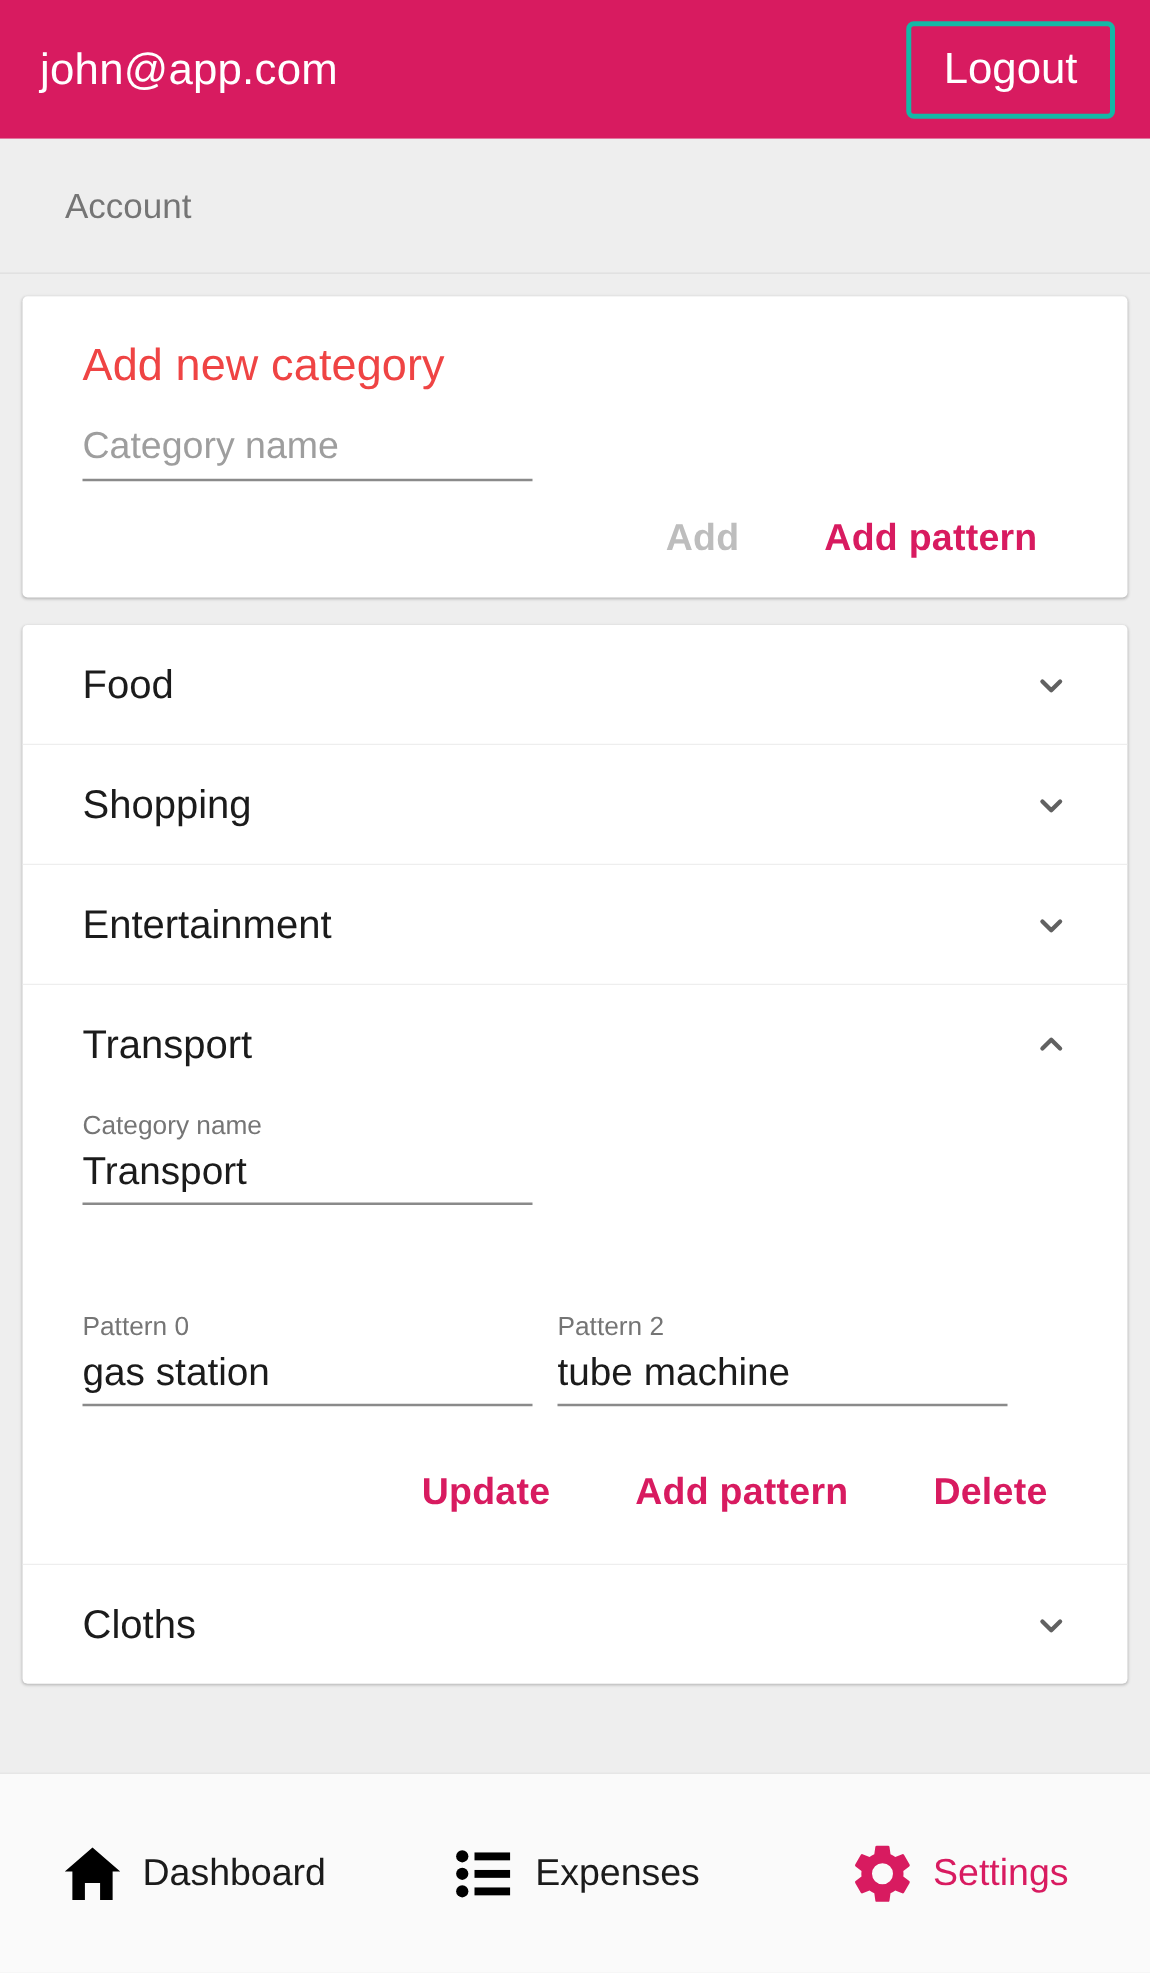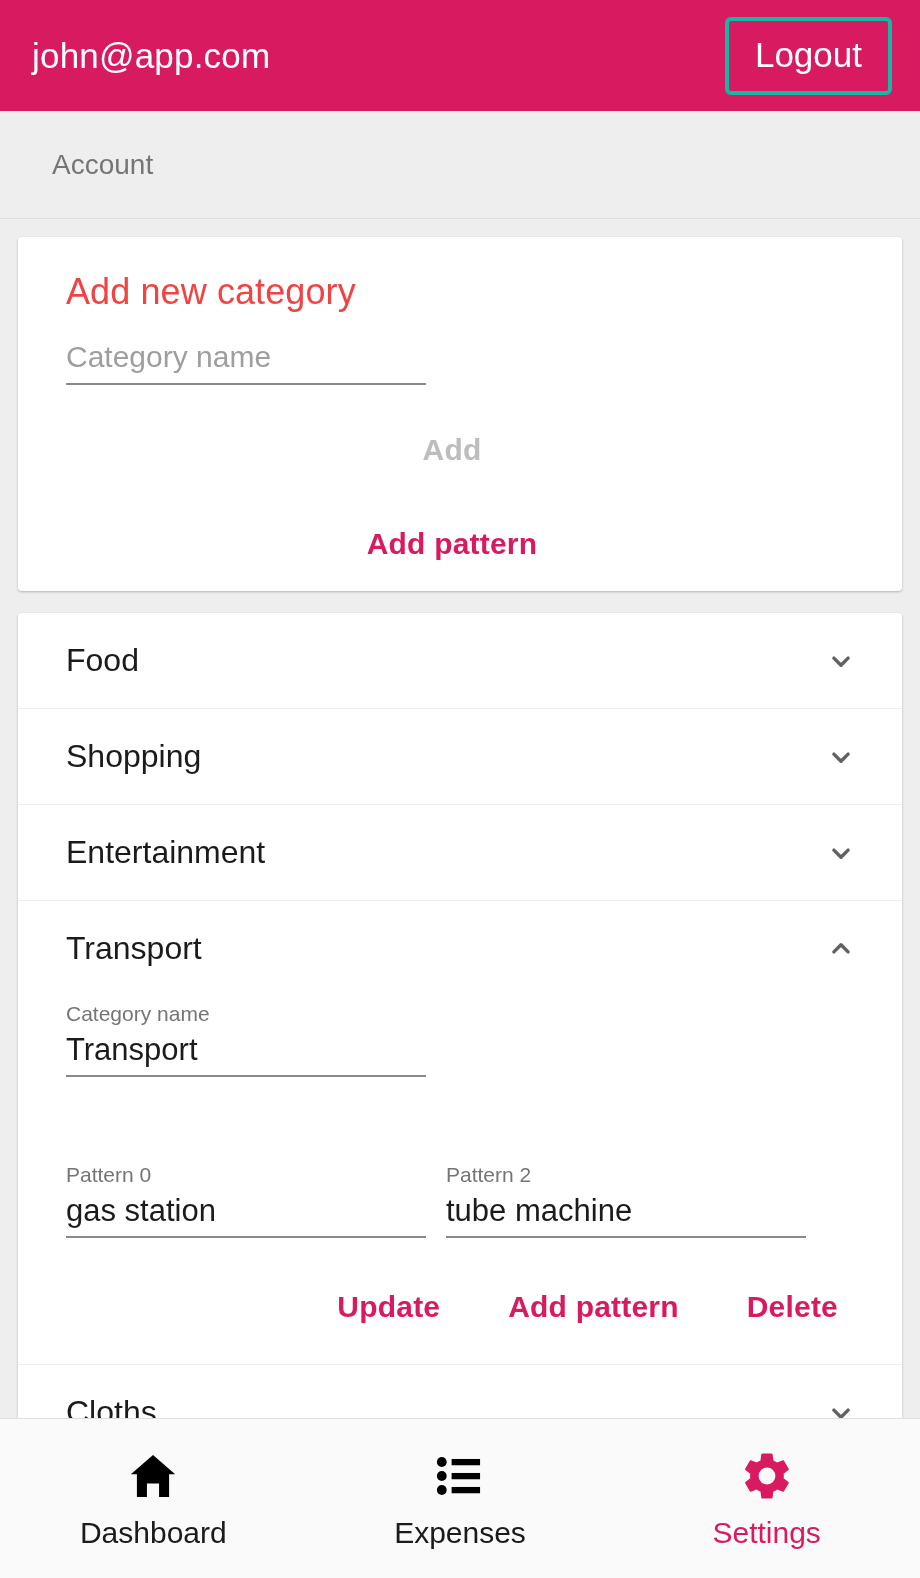--- a/index.html
+++ b/index.html
@@ -127,24 +127,23 @@
     padding: 0;
   }
   .field input::placeholder { color: #9e9e9e; }
 
   .add-name-field { width: 360px; }
 
   .actions-row {
     display: flex;
     justify-content: flex-end;
     align-items: center;
-    margin-top: 44px;
+    margin-top: 25px;
     gap: 52px;
     padding-right: 16px;
-    flex-direction: column;
   }
   .text-btn {
     background: transparent;
     border: none;
     font-family: "Liberation Sans", sans-serif;
     font-size: 30px;
     font-weight: 700;
     color: #d81b60;
     cursor: pointer;
     padding: 4px 8px;
@@ -221,21 +220,20 @@
     height: 160px;
     background: #fafafa;
     border-top: 1px solid #e0e0e0;
     display: flex;
     align-items: center;
     flex: 0 0 auto;
   }
   .nav-item {
     flex: 1 1 0;
     display: flex;
-    flex-direction: column;
     align-items: center;
     justify-content: center;
     gap: 12px;
     cursor: pointer;
     background: transparent;
     border: none;
     font-family: "Liberation Sans", sans-serif;
   }
   .nav-icon { width: 56px; height: 56px; display: block; }
   .nav-label {

